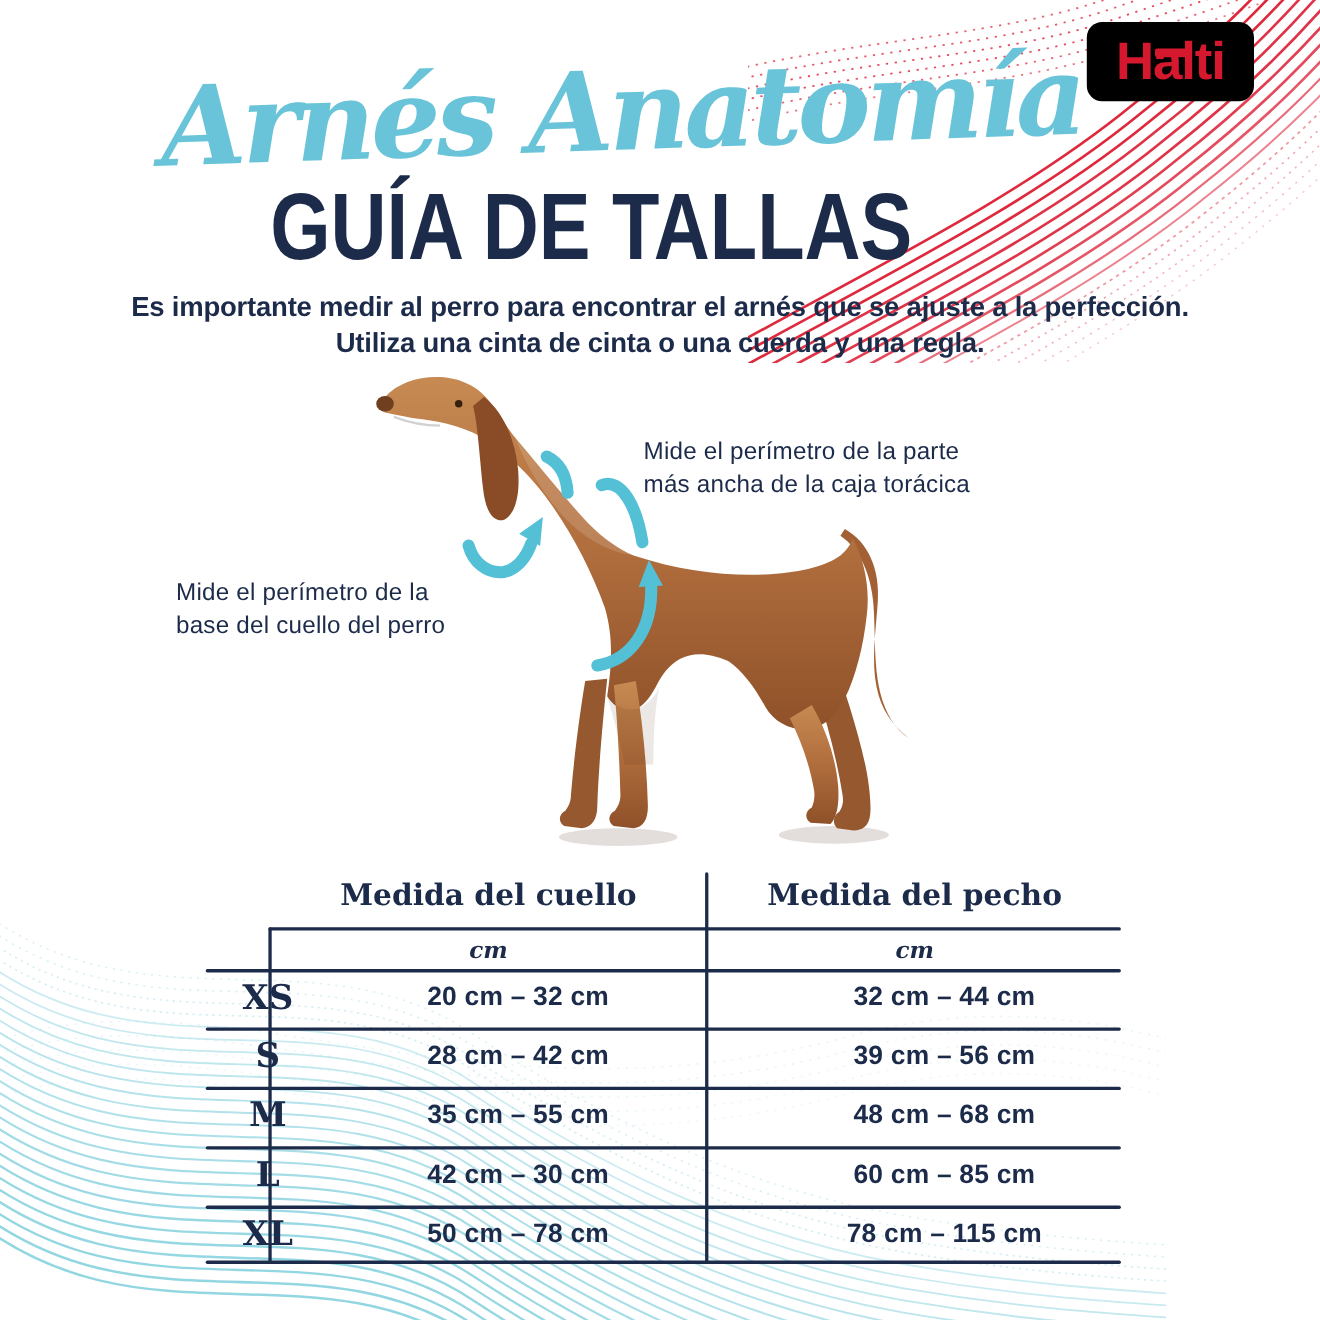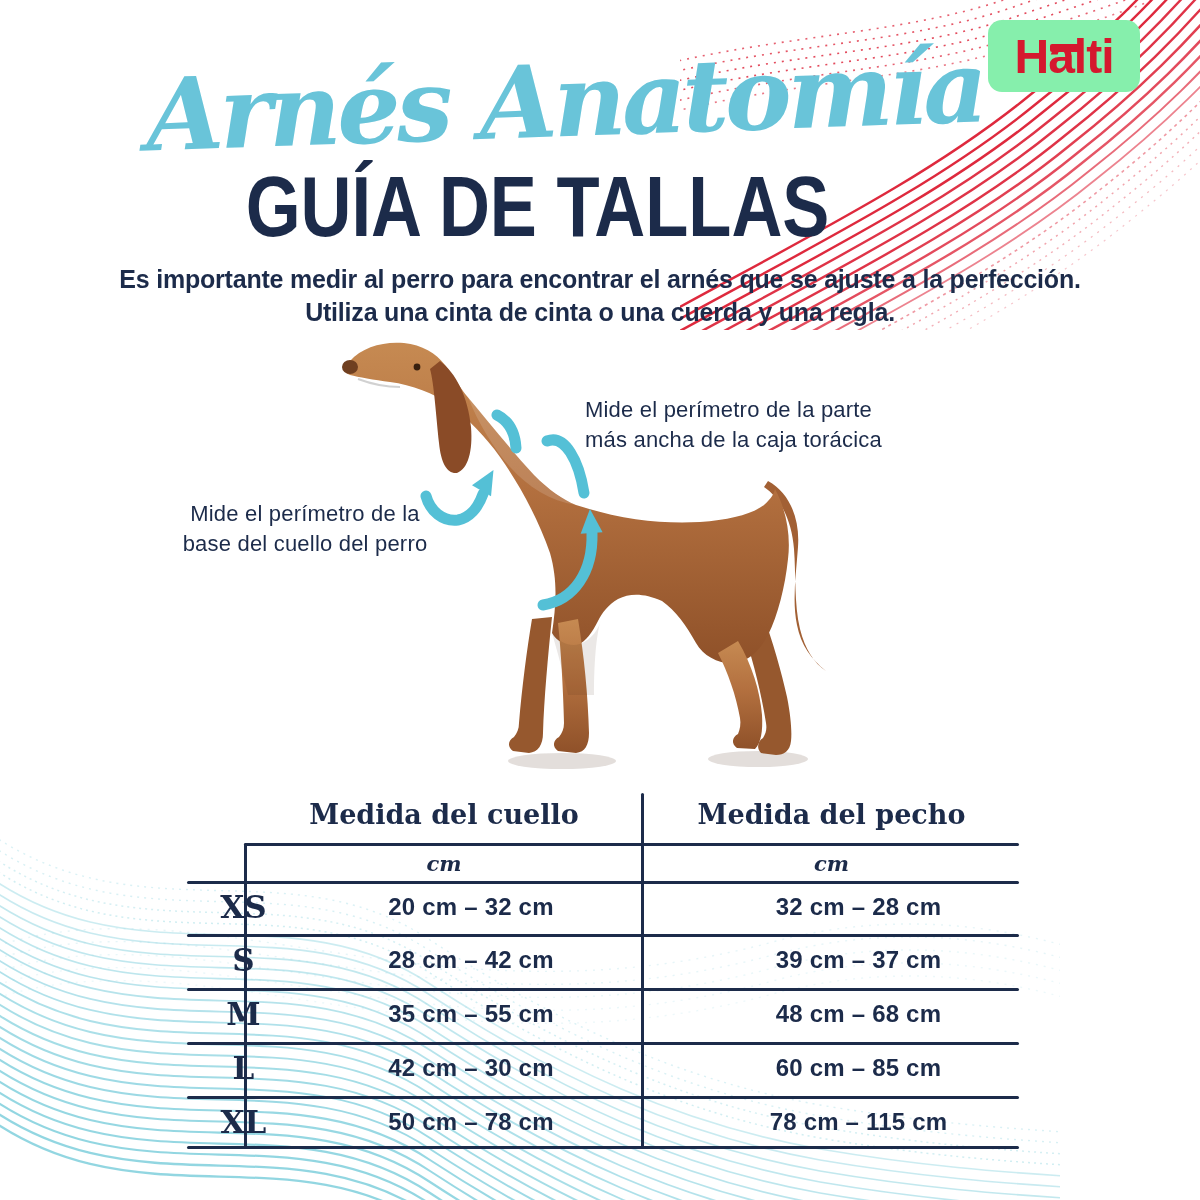--- a/index.html
+++ b/index.html
@@ -8,21 +8,21 @@
     background:#ffffff;overflow:hidden;
     font-family:"Liberation Sans",sans-serif;color:#1C2B4A;
   }
   svg{display:block;}
   
   .decor-tr{position:absolute;top:0;right:0;width:520px;height:330px;}
   .decor-bl{position:absolute;left:0;bottom:0;width:1060px;height:400px;}
   
   .logo-box{
     position:absolute;top:20px;right:60px;width:152px;height:72px;
-    background:#86efac;border-radius:14px;display:flex;align-items:center;justify-content:center;
+    background:#000000;border-radius:14px;display:flex;align-items:center;justify-content:center;
   }
   .logo-text{
     position:relative;font-weight:bold;font-size:48px;letter-spacing:-1px;color:#D5182E;
     font-family:"Liberation Sans",sans-serif;
   }
   .logo-bar{position:absolute;left:62px;top:24px;width:33px;height:8px;background:#D5182E;border-radius:2px;}
   
   .script-title{
     position:absolute;left:0;top:26px;width:1130px;text-align:center;
     font-family:"DejaVu Serif",serif;font-style:italic;font-weight:bold;
@@ -32,21 +32,21 @@
   .main-title{
     position:absolute;left:0;top:168px;width:1075px;text-align:center;
     font-weight:bold;font-size:86px;line-height:76px;color:#1C2B4A;
     transform:scaleX(.82);transform-origin:50% 50%;letter-spacing:0px;
   }
   .intro{position:absolute;left:0;top:263px;width:1200px;text-align:center;
     font-weight:bold;font-size:25px;line-height:33px;color:#1C2B4A;letter-spacing:-.2px;}
   
   .note{font-size:22px;line-height:30px;color:#1C2B4A;letter-spacing:.2px;}
   .note-chest{position:absolute;left:585px;top:395px;text-align:left;}
-  .note-neck{position:absolute;left:160px;top:499px;width:290px;text-align:center;}
+  .note-neck{position:absolute;left:160px;top:523px;width:290px;text-align:left;}
   
   .dog{position:absolute;left:300px;top:335px;width:560px;height:440px;}
   
   .size-table{position:absolute;left:187px;top:793px;width:832px;height:356px;}
   .tline{position:absolute;background:#1C2B4A;border-radius:2px;}
   .v-divider{left:454px;top:0;width:3px;height:356px;}
   .v-inner{left:57px;top:50px;width:3px;height:306px;}
   .h-cm{left:57px;top:50px;width:775px;height:3px;}
   .h-full{left:0;width:832px;height:3px;}
   .th{position:absolute;top:6px;font-family:"DejaVu Serif",serif;font-weight:bold;font-size:27px;text-align:center;}
@@ -244,26 +244,26 @@
     <div class="tline h-full" style="top:353px"></div>
 
     <div class="th th-neck">Medida del cuello</div>
     <div class="th th-chest">Medida del pecho</div>
     <div class="tu tu-neck">cm</div>
     <div class="tu tu-chest">cm</div>
 
     <div class="t-row row-0">
       <div class="t-size">XS</div>
       <div class="t-neck">20 cm – 32 cm</div>
-      <div class="t-chest">32 cm – 28 cm</div>
+      <div class="t-chest">32 cm – 44 cm</div>
     </div>
     <div class="t-row row-1">
       <div class="t-size">S</div>
       <div class="t-neck">28 cm – 42 cm</div>
-      <div class="t-chest">39 cm – 37 cm</div>
+      <div class="t-chest">39 cm – 56 cm</div>
     </div>
     <div class="t-row row-2">
       <div class="t-size">M</div>
       <div class="t-neck">35 cm – 55 cm</div>
       <div class="t-chest">48 cm – 68 cm</div>
     </div>
     <div class="t-row row-3">
       <div class="t-size">L</div>
       <div class="t-neck">42 cm – 30 cm</div>
       <div class="t-chest">60 cm – 85 cm</div>

